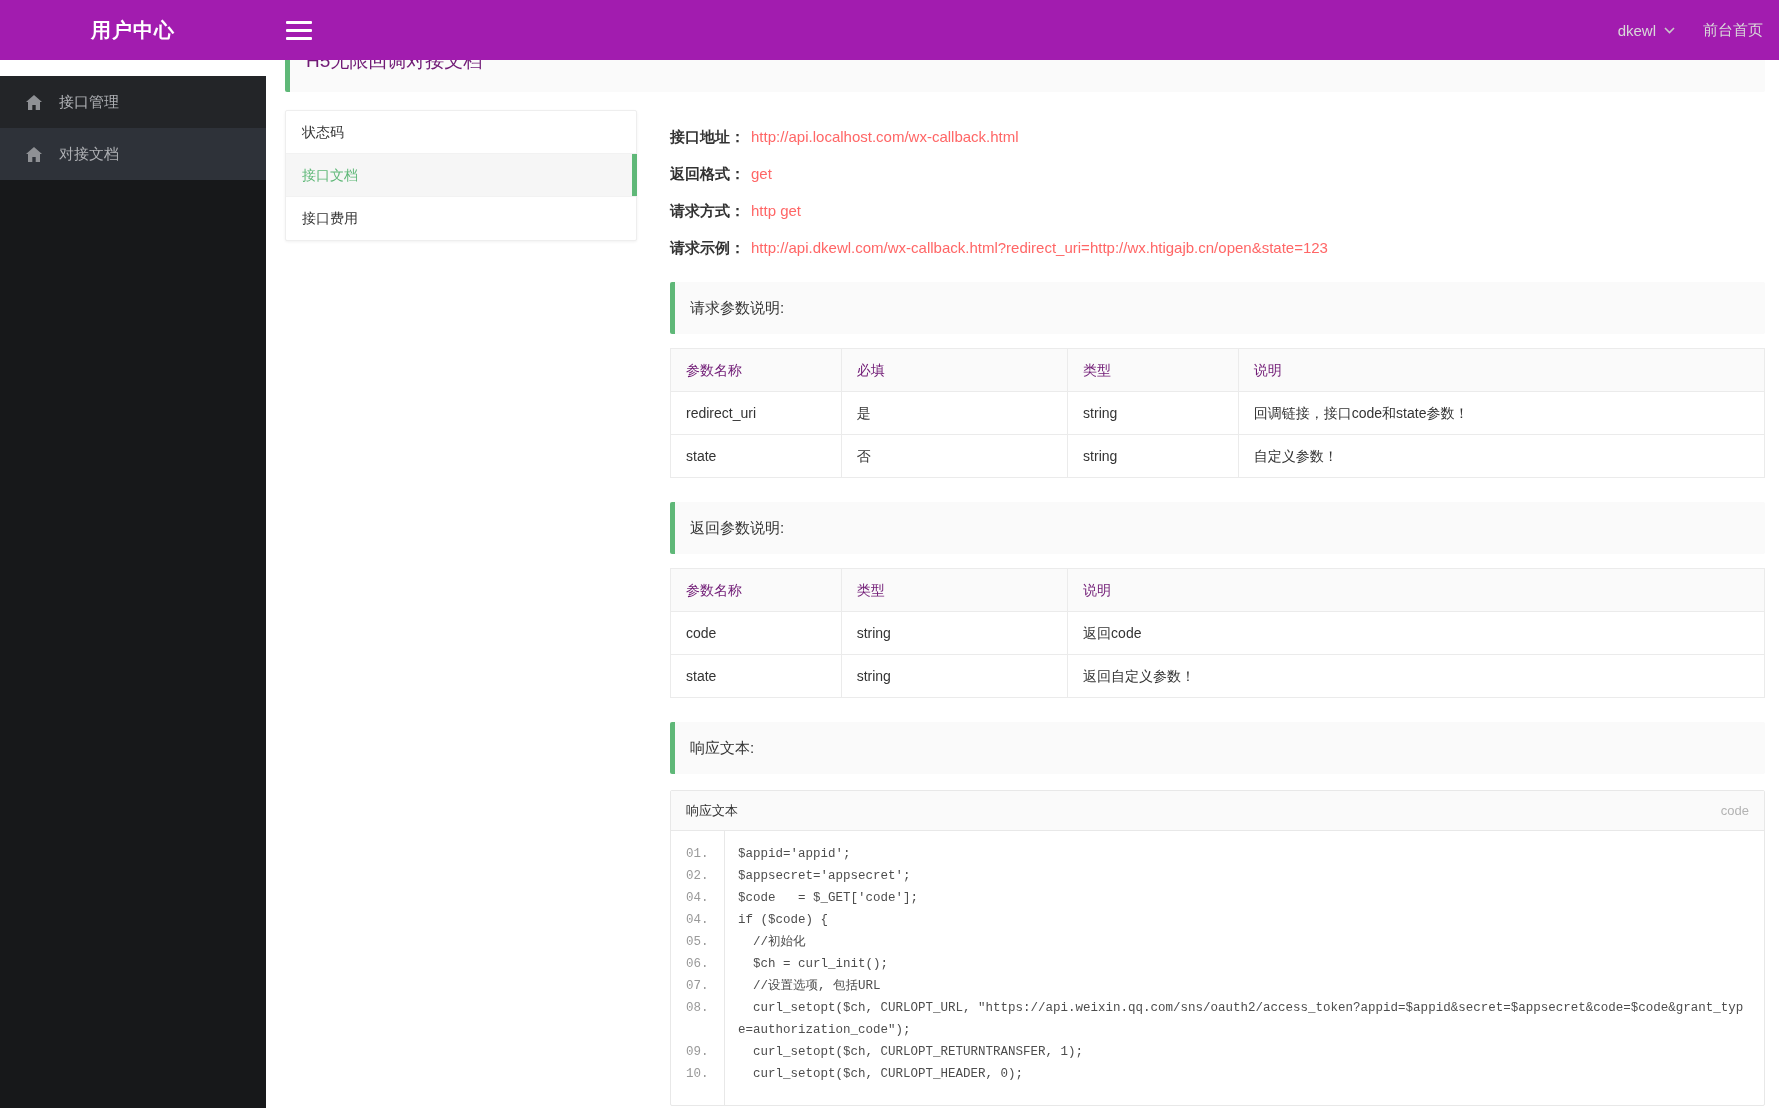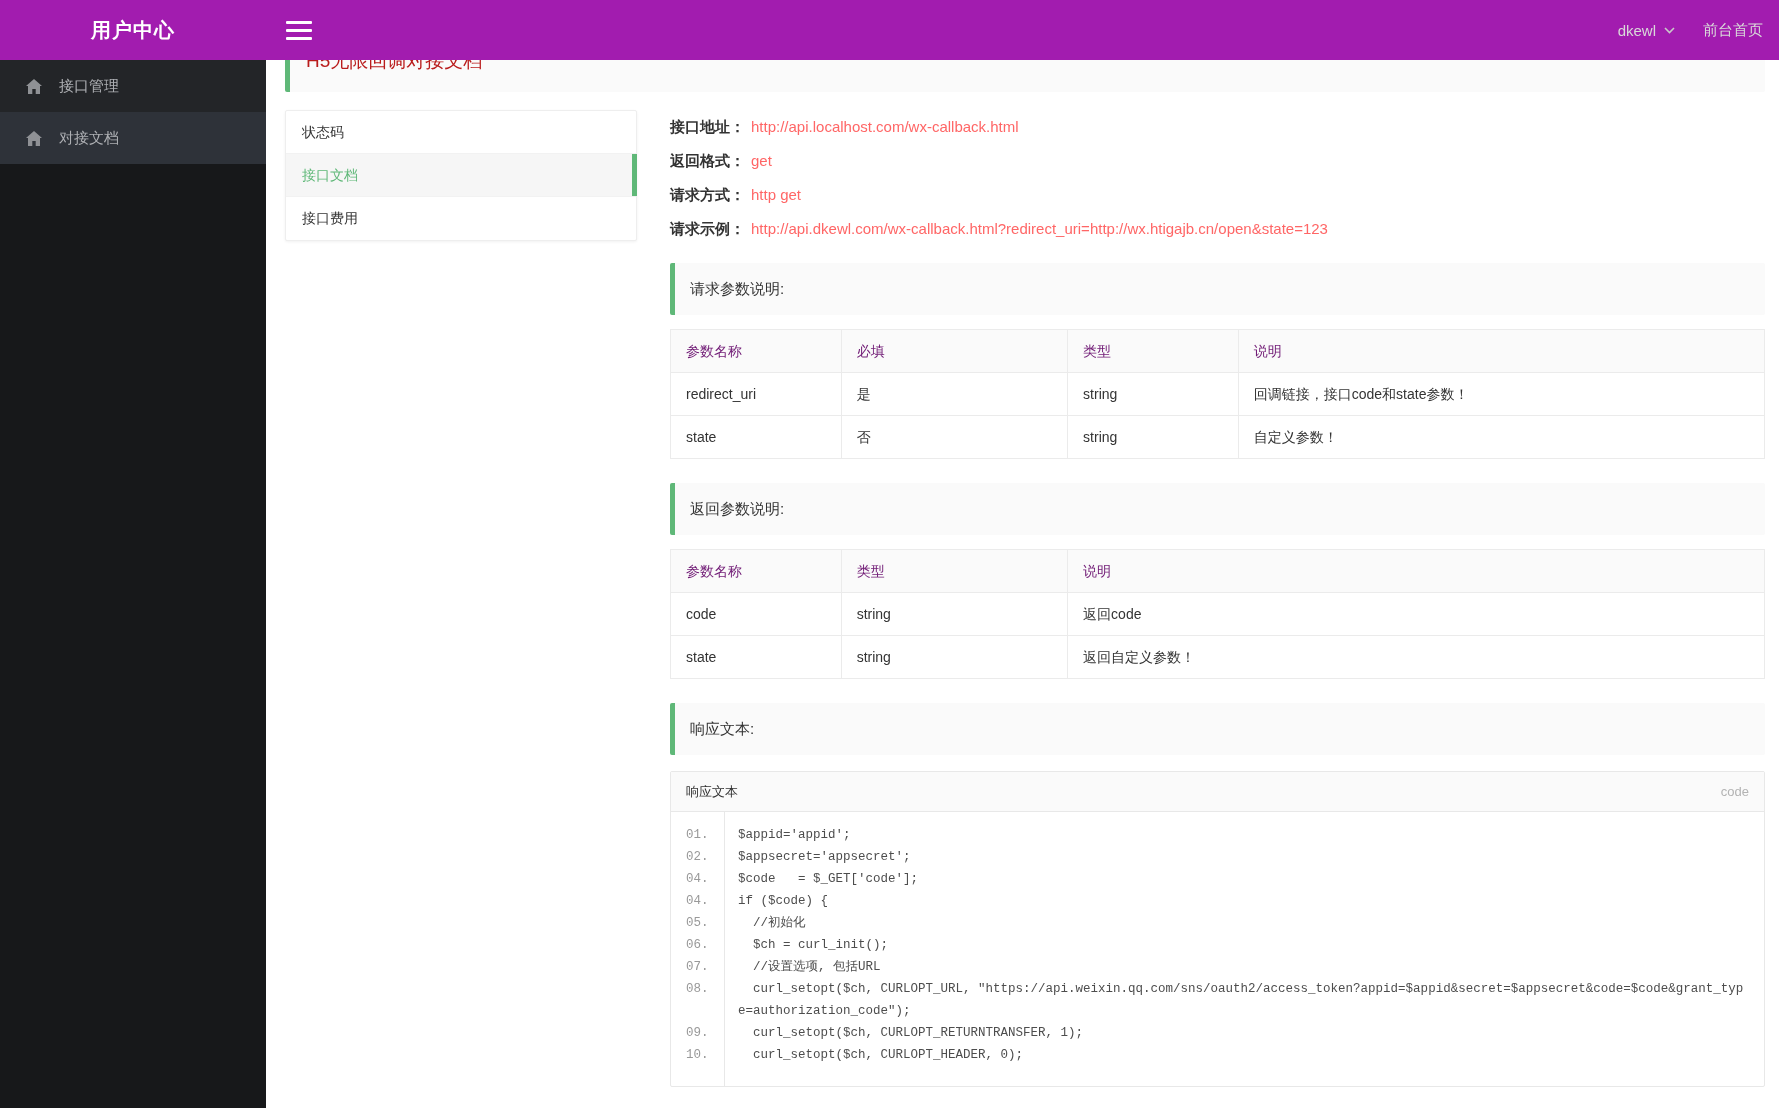--- a/index.html
+++ b/index.html
@@ -13,46 +13,46 @@
     letter-spacing:1px; }
   .hamburger { margin-left:20px; width:26px; height:19px; display:flex; flex-direction:column;
     justify-content:space-between; cursor:pointer; }
   .hamburger span { display:block; height:3px; background:#fff; border-radius:1px; }
   .topbar-right { margin-left:auto; display:flex; align-items:center; gap:28px;
     padding-right:16px; color:#d9d9d9; font-size:15px; }
   .usermenu { display:flex; align-items:center; gap:8px; cursor:pointer; }
   .home-link { cursor:pointer; }
 
   
-  .sidebar { position:fixed; top:60px; left:0; bottom:0; width:266px; background:#17181a; }
+  .sidebar { position:fixed; top:76px; left:0; bottom:0; width:266px; background:#17181a; }
   .side-item { height:52px; display:flex; align-items:center; padding-left:26px; gap:17px;
     font-size:15px; color:#aeb0b4; background:#232528; cursor:pointer; }
   .side-item.active { background:#2e3239; }
 
   
   .main { margin-left:266px; padding:30px 14px 0 19px; }
   .page-title { background:#fafafa; border-left:5px solid #5FB878; border-radius:2px;
     height:62px; display:flex; align-items:center; padding-left:16px; font-size:19px;
-    color:#b91c1c; }
+    color:#701a75; }
 
   .content-row { display:flex; margin-top:18px; gap:33px; align-items:flex-start; }
 
   
   .subnav { width:352px; flex:none; background:#fff; border:1px solid #eeeeee;
     border-radius:2px; box-shadow:0 1px 3px rgba(0,0,0,0.06); }
   .subnav-item { height:43px; line-height:43px; padding-left:16px; font-size:14px;
     color:#333; border-bottom:1px solid #f2f2f2; position:relative; cursor:pointer; }
   .subnav-item:last-child { border-bottom:none; }
   .subnav-item.active { background:#f6f6f6; color:#5FB878; }
   .subnav-item.active .right-bar { position:absolute; right:-1px; top:0; bottom:0; width:5px;
     background:#5FB878; }
 
   
   .right-col { flex:1; min-width:0; }
-  .detail-row { margin-top:6px; margin-bottom:13px; font-size:15px; line-height:21px; }
+  .detail-row { margin-top:16px; margin-bottom:13px; font-size:15px; line-height:21px; }
   .detail-label { font-weight:bold; color:#333; margin-right:6px; }
   .detail-value { color:#ff6666; text-decoration:none; }
 
   .section-strip { margin-top:24px; margin-bottom:14px; background:#fafafa;
     border-left:5px solid #5FB878; border-radius:2px; height:52px; line-height:52px;
     padding-left:15px; font-size:15px; font-weight:normal; color:#333; }
   .section-strip.first { margin-top:24px; }
 
   table.param { width:100%; border-collapse:collapse; font-size:14px; color:#333;
     table-layout:fixed; }

